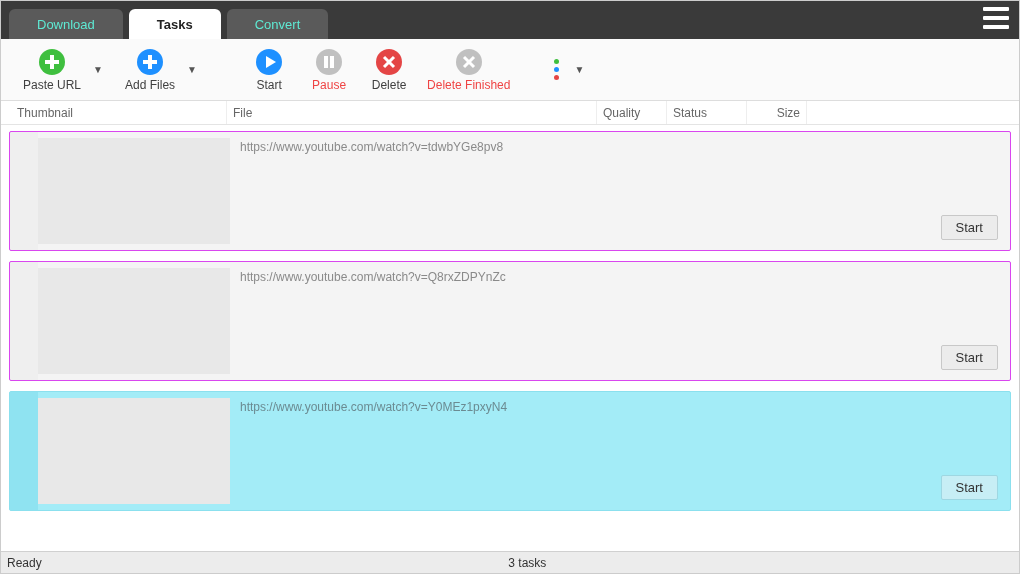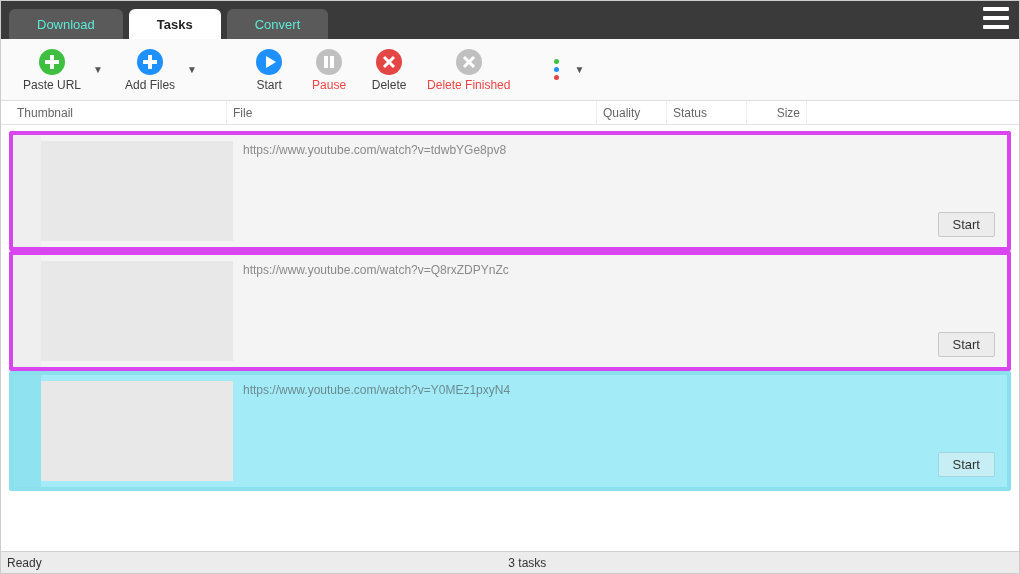--- a/index.html
+++ b/index.html
@@ -106,22 +106,23 @@
   .task-list {
     flex: 1;
     overflow-y: auto;
     padding: 6px 8px;
     background: #fff;
   }
   .task-row {
     display: flex;
     height: 120px;
     background: #f4f4f4;
-    border: 4px solid #d946ef;
+    border: 1px solid #d946ef;
     border-radius: 2px;
+    margin-bottom: 10px;
     position: relative;
   }
   .task-row.selected { background: #a3ecf7; border-color: #8be0ee; }
   .task-handle { width: 28px; background: rgba(0,0,0,0.02); }
   .task-row.selected .task-handle { background: #8fe3f1; }
   .task-thumb { width: 192px; background: #e8e8e8; margin: 6px 0; }
   .task-body { flex:1; padding: 8px 10px; color: #8a8a8a; font-size: 12px; position:relative; }
   .task-row.selected .task-body { color: #6b8b92; }
   .start-btn {
     position: absolute;

